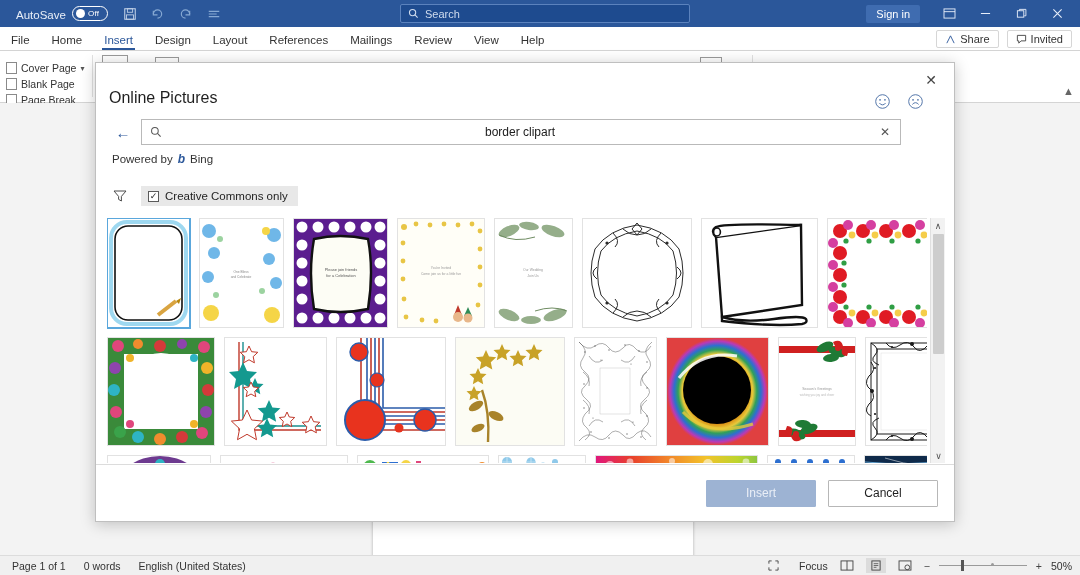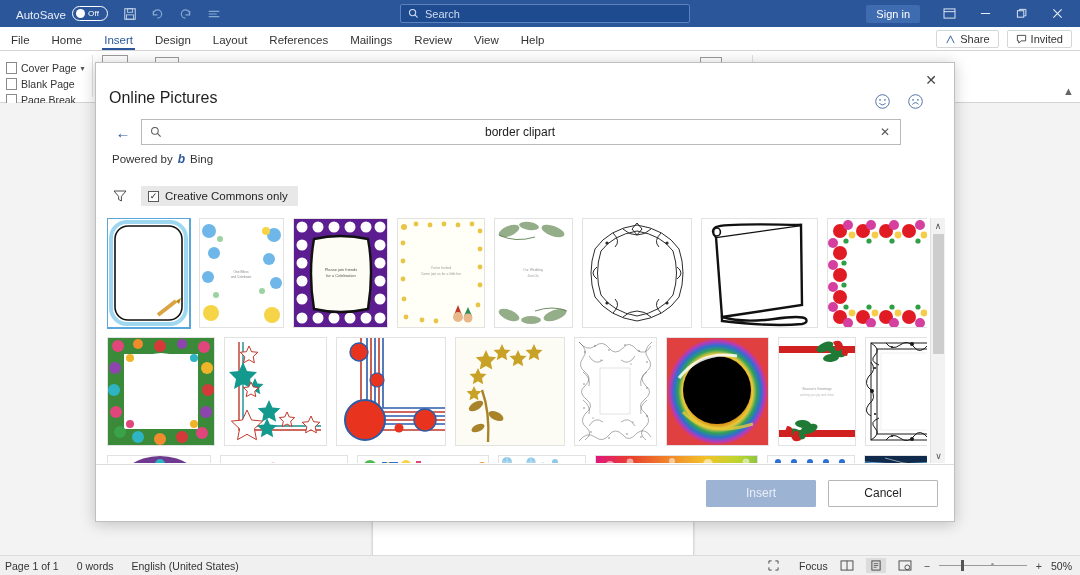--- a/index.html
+++ b/index.html
@@ -142,21 +142,21 @@
     width:110px; height:27px; font-size:12px; display:flex; align-items:center; justify-content:center;
     border:1px solid #b7b7b7; background:#fff; color:#1f1f1f; border-radius:1px;
   }
   .btn.primary { background:#9db3d3; border-color:#9db3d3; color:#e9eef6; }
 
   
   .statusbar {
     position:absolute; left:0; right:0; bottom:0; height:20px; background:#f0f0f0;
     border-top:1px solid #dcdcdc; display:flex; align-items:center; font-size:10.5px; color:#333;
   }
-  .sb-left { display:flex; gap:18px; margin-left:5px; }
+  .sb-left { display:flex; gap:18px; margin-left:12px; }
   .sb-right { margin-left:auto; display:flex; align-items:center; gap:9px; margin-right:8px; }
   .sb-ico { width:20px; height:15px; display:flex; align-items:center; justify-content:center; color:#444; }
   .sb-ico.active { background:#dcdcdc; }
   .zoomtrack { width:88px; height:1px; background:#9a9a9a; position:relative; }
   .zoomhandle { position:absolute; left:22px; top:-5px; width:3px; height:11px; background:#555; }
   .zoommid { position:absolute; left:52px; top:-2px; width:3px; height:3px; border-radius:50%; background:#9a9a9a; }
 </style>
 </head>
 <body>
 

